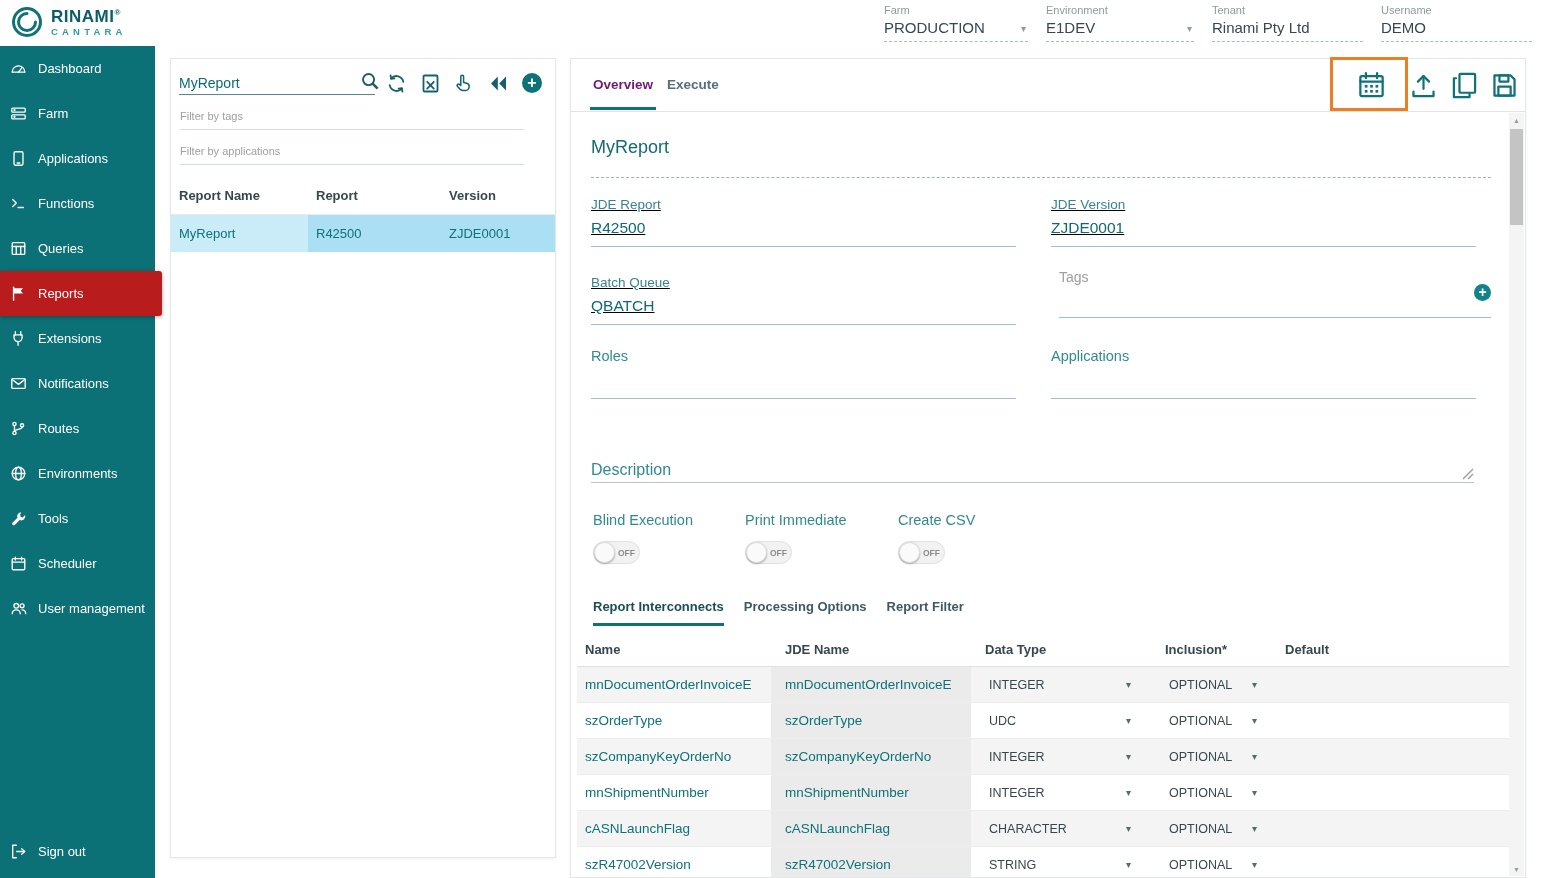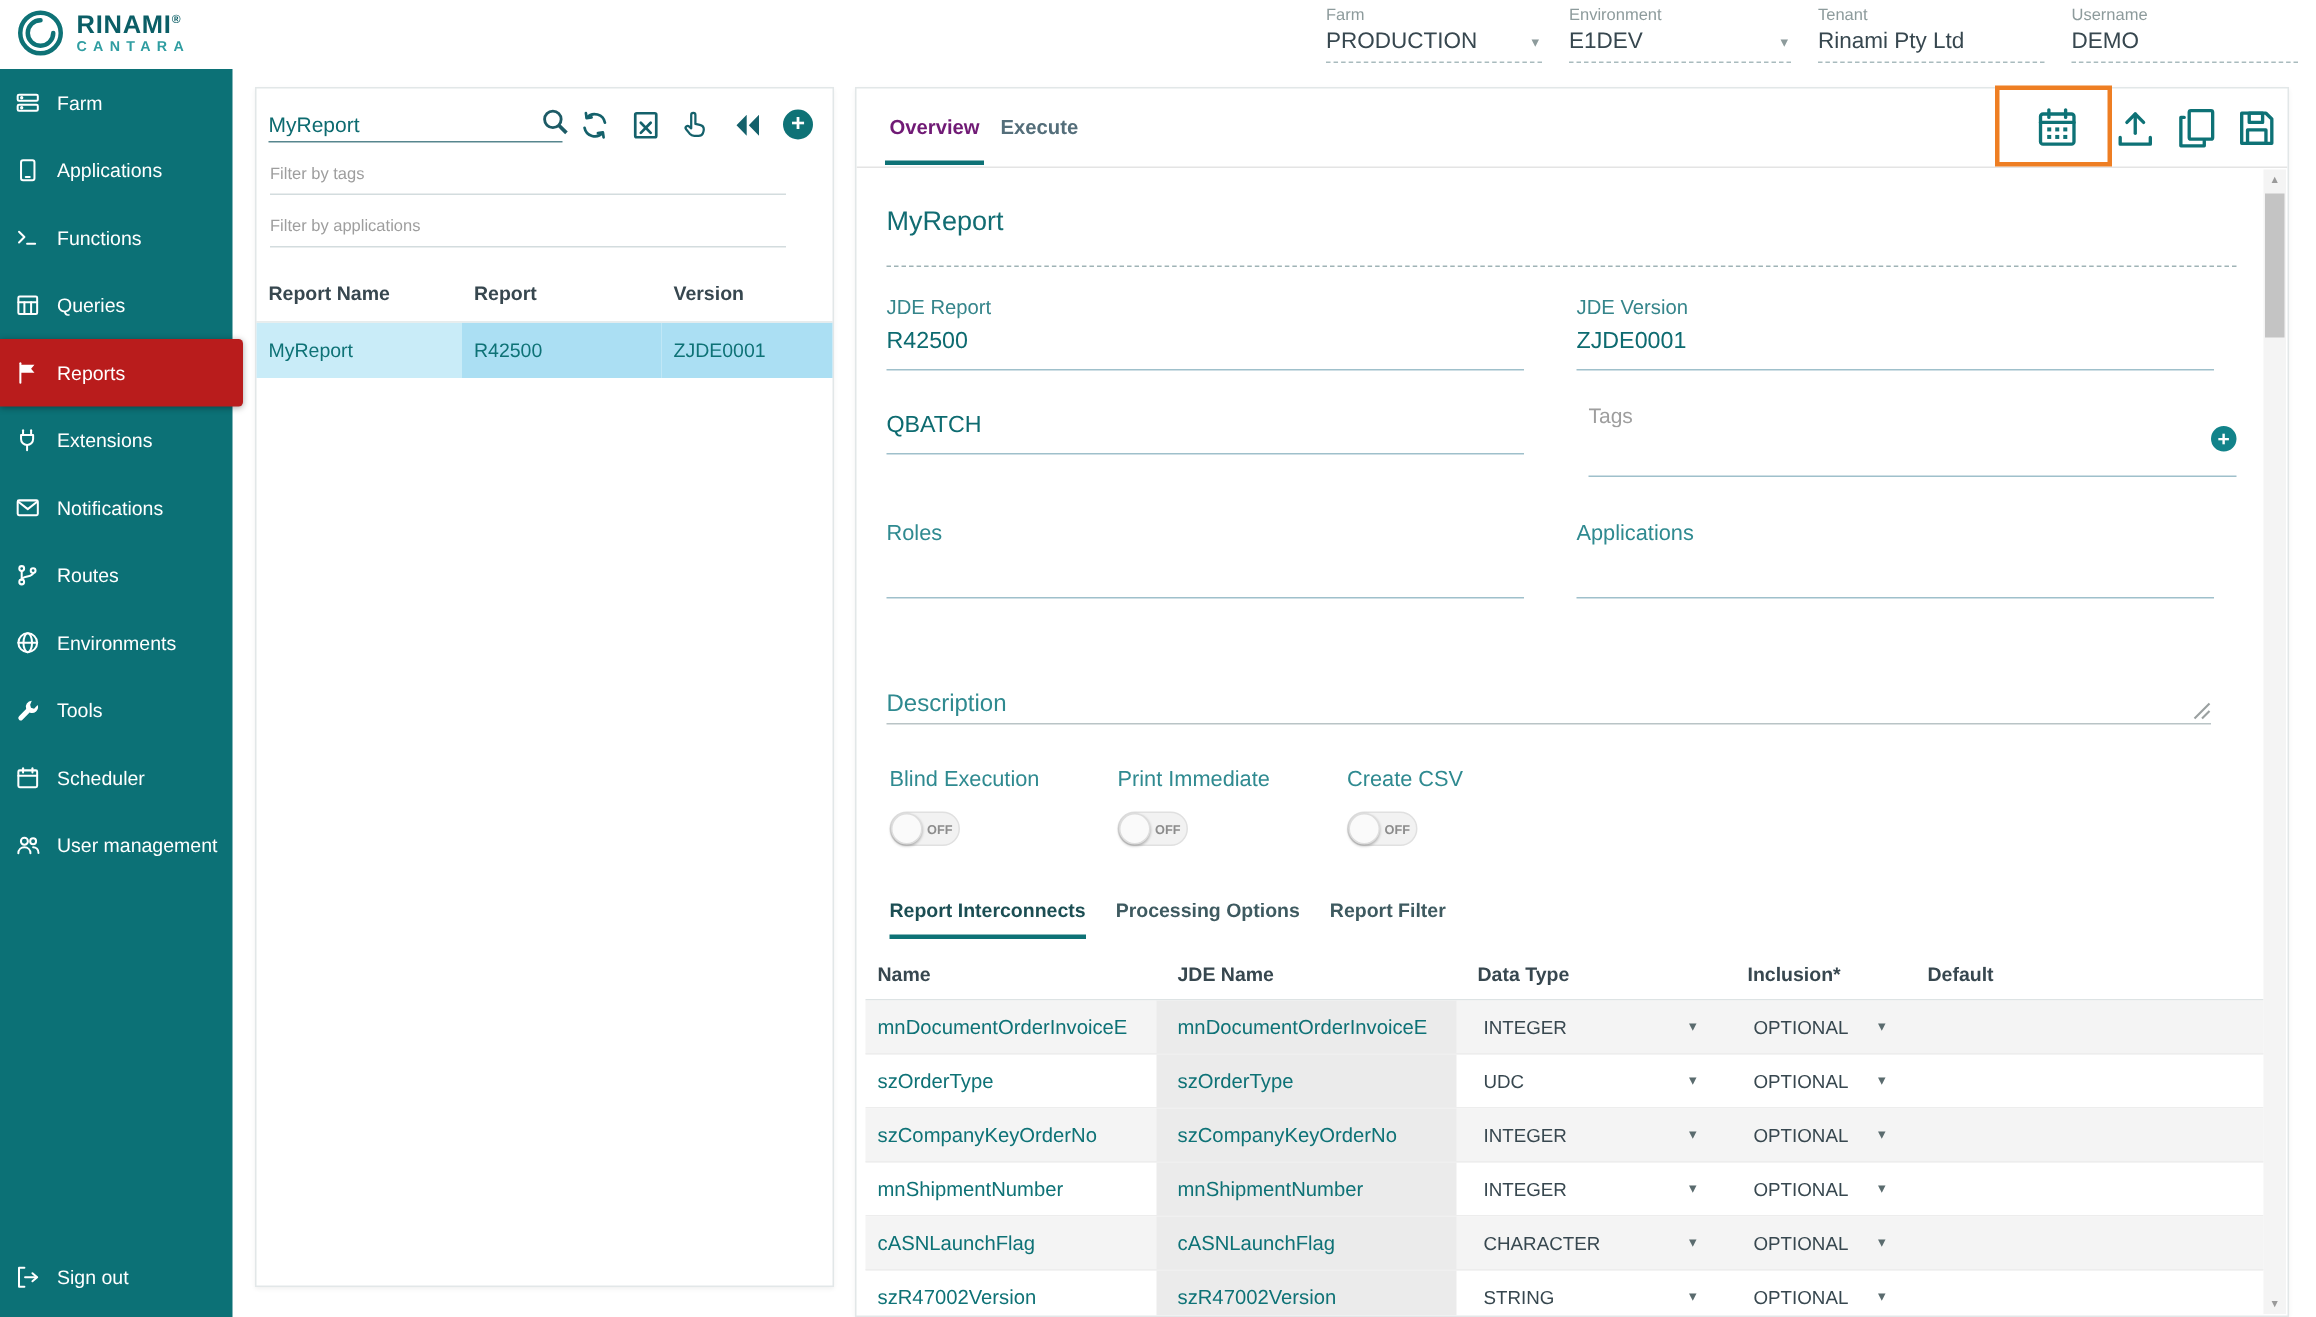--- a/index.html
+++ b/index.html
@@ -63,21 +63,21 @@
   .tab.active::after { content:""; position:absolute; left:-3px; right:-3px; bottom:-18px; height:3px; background:#0E7276; }
   .act { position:absolute; top:12px; color:#0E7276; cursor:pointer; }
   .act svg { width:29px; height:29px; stroke:currentColor; fill:none; stroke-width:2;
              stroke-linecap:round; stroke-linejoin:round; }
   .act-calendar { left:786px; } .act-upload { left:838px; } .act-copy { left:879px; } .act-save { left:919px; }
 
   .content { position:absolute; top:54px; left:0; right:16px; bottom:0; overflow:hidden; }
   .page-title { position:absolute; left:20px; top:24px; font-size:18px; color:#116C72; }
   .title-divider { position:absolute; left:20px; top:64px; width:900px; border-top:1px dashed #9FB3B6; }
 
-  .fld { position:absolute; width:425px; border-bottom:1px solid #9FC0CB; padding-bottom:9px; }
+  .fld { position:absolute; width:425px; border-bottom:1px solid #9FC0CB; padding-bottom:9px;text-decoration:underline; }
   .flabel { font-size:13.5px; color:#35858B; margin-bottom:7px; }
   .fvalue { font-size:15.5px; color:#0D6B70; }
   .f-jdereport { left:20px; top:84px; } .f-jdeversion { left:480px; top:84px; }
   .f-batchqueue { left:20px; top:162px; }
   .f-tags { position:absolute; left:488px; top:150px; width:432px; height:55px; border-bottom:1px solid #9FC0CB; }
   .tags-input { position:absolute; top:6px; left:0; width:100%; border:0; outline:0; background:transparent;
                 font-size:14px; color:#0D6B70; font-family:inherit; }
   .tags-input::placeholder { color:#9E9E9E; }
   .tags-add { position:absolute; left:903px; top:171px; width:17px; height:17px; border-radius:50%;
               background:#12838A; color:#fff; display:flex; align-items:center; justify-content:center;
@@ -164,20 +164,28 @@
         <div class="hvalue">Rinami Pty Ltd</div>
       </div>
       <div class="hfield" style="width:151px">
         <div class="hlabel">Username</div>
         <div class="hvalue">DEMO</div>
       </div>
     </div>
   </div>
 
   <div class="sidebar">
+    <div class="side-item">
+      <svg class="sicon" viewBox="0 0 19 19">
+          <path d="M2.5 13.5a7 7 0 1 1 14 0"></path>
+          <line x1="9.5" y1="13.5" x2="13" y2="9"></line>
+          <line x1="2.5" y1="13.5" x2="16.5" y2="13.5"></line>
+        </svg>
+      <span>Dashboard</span>
+    </div>
     <div class="side-item">
       <svg class="sicon" viewBox="0 0 19 19">
           <rect x="2" y="3.5" width="15" height="4.5" rx="1"></rect>
           <rect x="2" y="11" width="15" height="4.5" rx="1"></rect>
           <circle cx="5" cy="5.75" r=".5" fill="#fff"></circle>
           <circle cx="5" cy="13.25" r=".5" fill="#fff"></circle>
         </svg>
       <span>Farm</span>
     </div>
     <div class="side-item">
@@ -379,20 +387,21 @@
 
       <div class="fld f-jdereport">
         <div class="flabel">JDE Report</div>
         <div class="fvalue">R42500</div>
       </div>
       <div class="fld f-jdeversion">
         <div class="flabel">JDE Version</div>
         <div class="fvalue">ZJDE0001</div>
       </div>
       <div class="fld f-batchqueue">
+        <div class="flabel">Batch Queue</div>
         <div class="fvalue">QBATCH</div>
       </div>
       <div class="f-tags">
         <input class="tags-input" placeholder="Tags" style="">
       </div>
       <div class="tags-add"></div>
 
       <div class="f-empty f-roles">
         <div class="elabel">Roles</div>
       </div>

